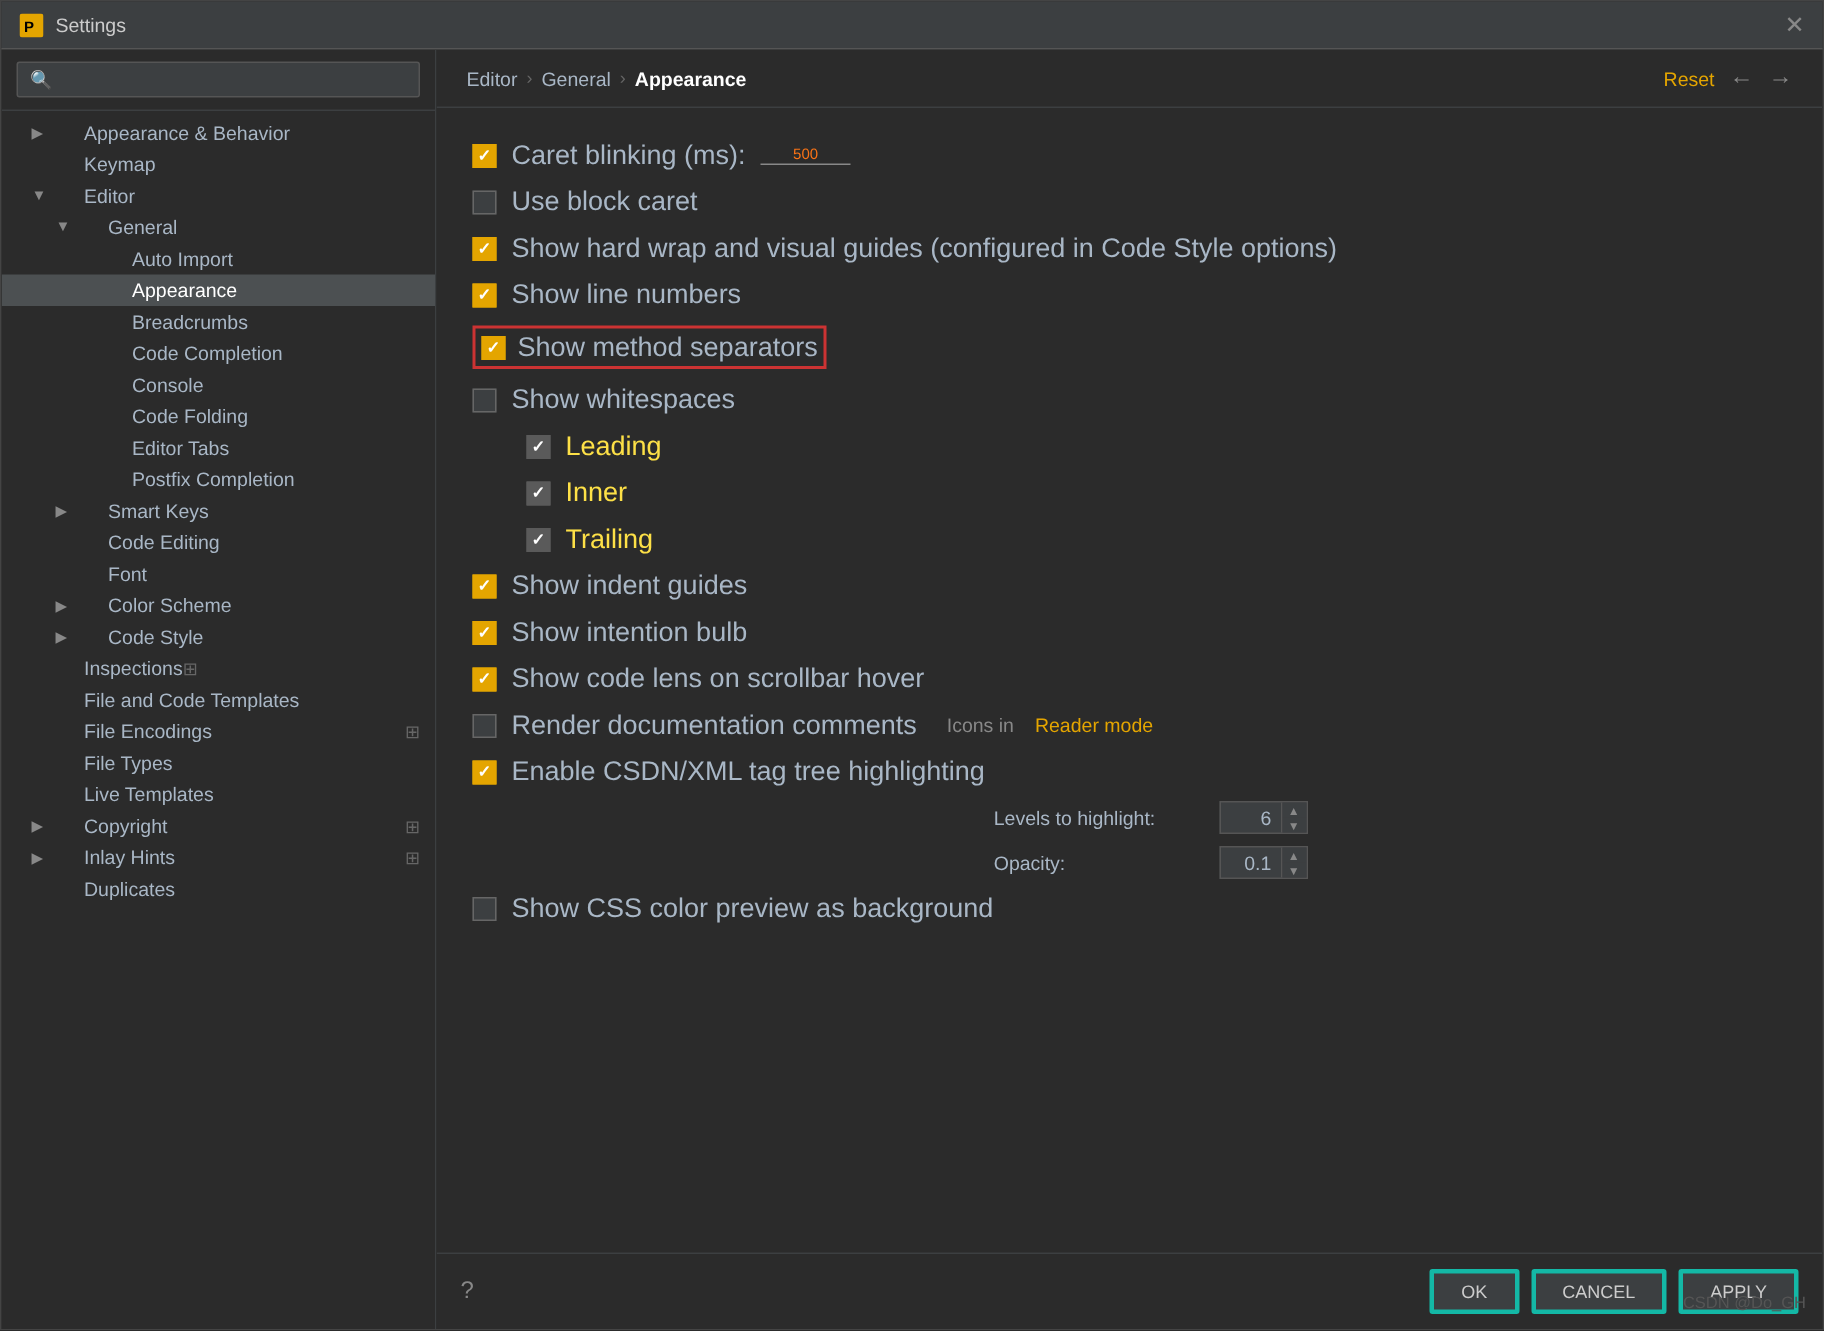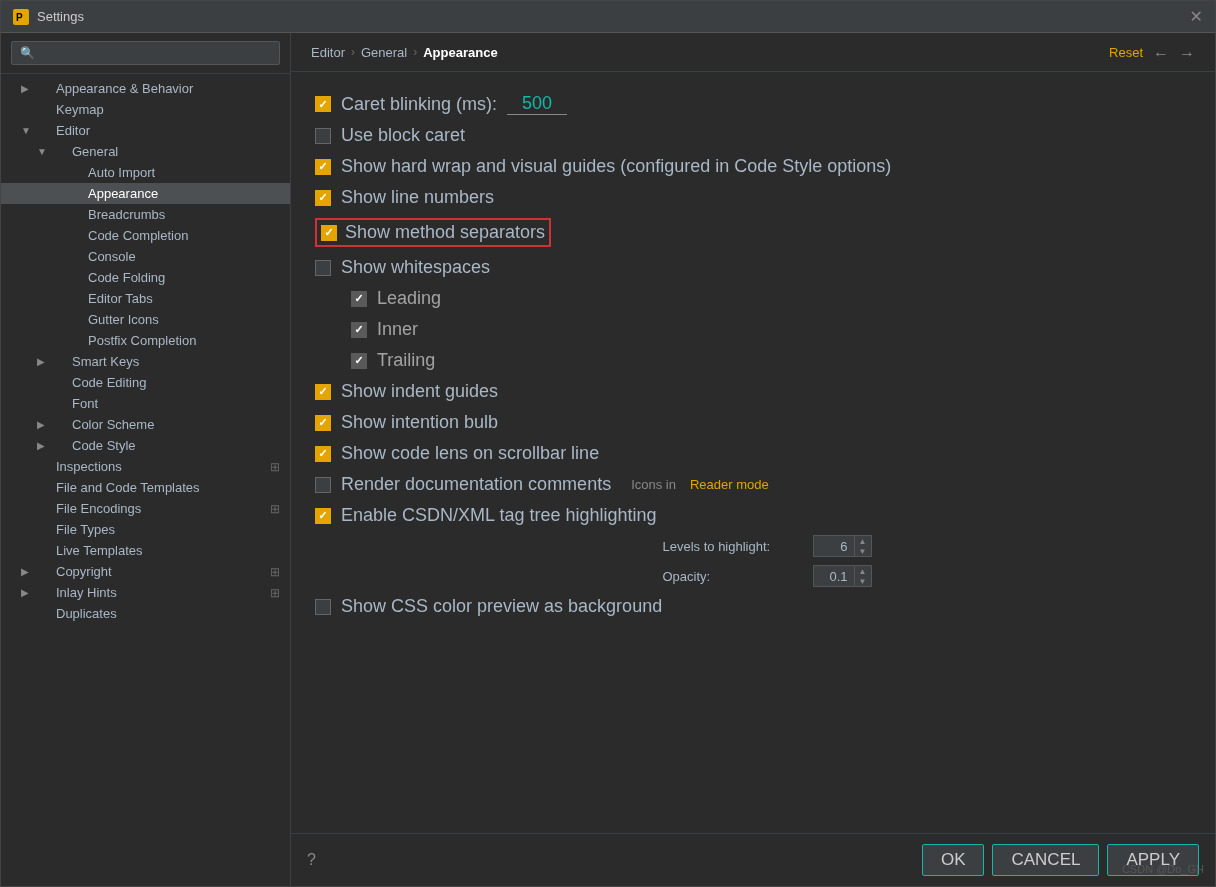--- a/index.html
+++ b/index.html
@@ -183,35 +183,35 @@
     .cb-check {
       color: #fff;
       font-size: 11px;
       font-weight: bold;
     }
     .setting-label {
       color: #a9b7c6;
       font-size: 18px;
     }
     .setting-label.disabled {
-      color: #a3a3a3;
+      color: #fde047;
     }
     .highlight-box {
       border: 2px solid #cc3333;
       padding: 2px 4px;
       display: flex;
       align-items: center;
       gap: 8px;
     }
     .value-input {
       background: transparent;
       border: none;
       border-bottom: 1px solid #666;
-      color: #14b8a6;
-      font-size: 18px;
+      color: #f97316;
+      font-size: 10px;
       width: 50px;
       outline: none;
       text-align: center;
     }
     .spinner-control {
       display: flex;
       align-items: center;
       gap: 0;
       background: #3c3f41;
       border: 1px solid #555;
@@ -266,23 +266,23 @@
       align-items: center;
       justify-content: flex-end;
       padding: 10px 16px;
       gap: 8px;
       border-top: 1px solid #3c3f41;
       background: #2b2b2b;
       flex-shrink: 0;
     }
     .dialog-btn {
       padding: 5px 18px;
-      font-size: 17px;
-      cursor: pointer;
-      border: 1px solid #14b8a6;
+      font-size: 12px;
+      cursor: pointer;
+      border: 3px solid #14b8a6;
       background: #3c3f41;
       color: #ccc;
       border-radius: 2px;
     }
     .watermark {
       position: fixed;
       bottom: 12px;
       right: 12px;
       color: #555;
       font-size: 11px;
@@ -367,24 +367,20 @@
         <div class="tree-item indent-3">
           <span class="expand-icon"></span>
           <span class="item-label">Code Folding</span>
         </div>
 
         <div class="tree-item indent-3">
           <span class="expand-icon"></span>
           <span class="item-label">Editor Tabs</span>
         </div>
 
-        <div class="tree-item indent-3">
-          <span class="expand-icon"></span>
-          <span class="item-label">Gutter Icons</span>
-        </div>
 
         <div class="tree-item indent-3">
           <span class="expand-icon"></span>
           <span class="item-label">Postfix Completion</span>
         </div>
 
         <div class="tree-item indent-2">
           <span class="expand-icon">▶</span>
           <span class="item-label">Smart Keys</span>
         </div>
@@ -402,21 +398,21 @@
         <div class="tree-item indent-2">
           <span class="expand-icon">▶</span>
           <span class="item-label">Color Scheme</span>
         </div>
 
         <div class="tree-item indent-2">
           <span class="expand-icon">▶</span>
           <span class="item-label">Code Style</span>
         </div>
 
-        <div class="tree-item indent-1" style="justify-content: space-between; gap: 41px;">
+        <div class="tree-item indent-1" style="justify-content: flex-start;">
           <div style="display:flex;align-items:center;gap:0;">
             <span class="expand-icon"></span>
             <span class="item-label">Inspections</span>
           </div>
           <span style="color:#666;font-size:12px;">⊞</span>
         </div>
 
         <div class="tree-item indent-1">
           <span class="expand-icon"></span>
           <span class="item-label">File and Code Templates</span>
@@ -554,21 +550,21 @@
           <div class="cb-box checked">
             <span class="cb-check">✓</span>
           </div>
           <span class="setting-label">Show intention bulb</span>
         </div>
 
         <div class="setting-row">
           <div class="cb-box checked">
             <span class="cb-check">✓</span>
           </div>
-          <span class="setting-label">Show code lens on scrollbar line</span>
+          <span class="setting-label">Show code lens on scrollbar hover</span>
         </div>
 
         <div class="setting-row">
           <div class="cb-box"></div>
           <span class="setting-label">Render documentation comments</span>
           <span class="also-in-text" style="margin-left:10px;">Icons in</span>
           <span class="link-text" style="margin-left:4px;">Reader mode</span>
         </div>
 
         <div class="setting-row">

